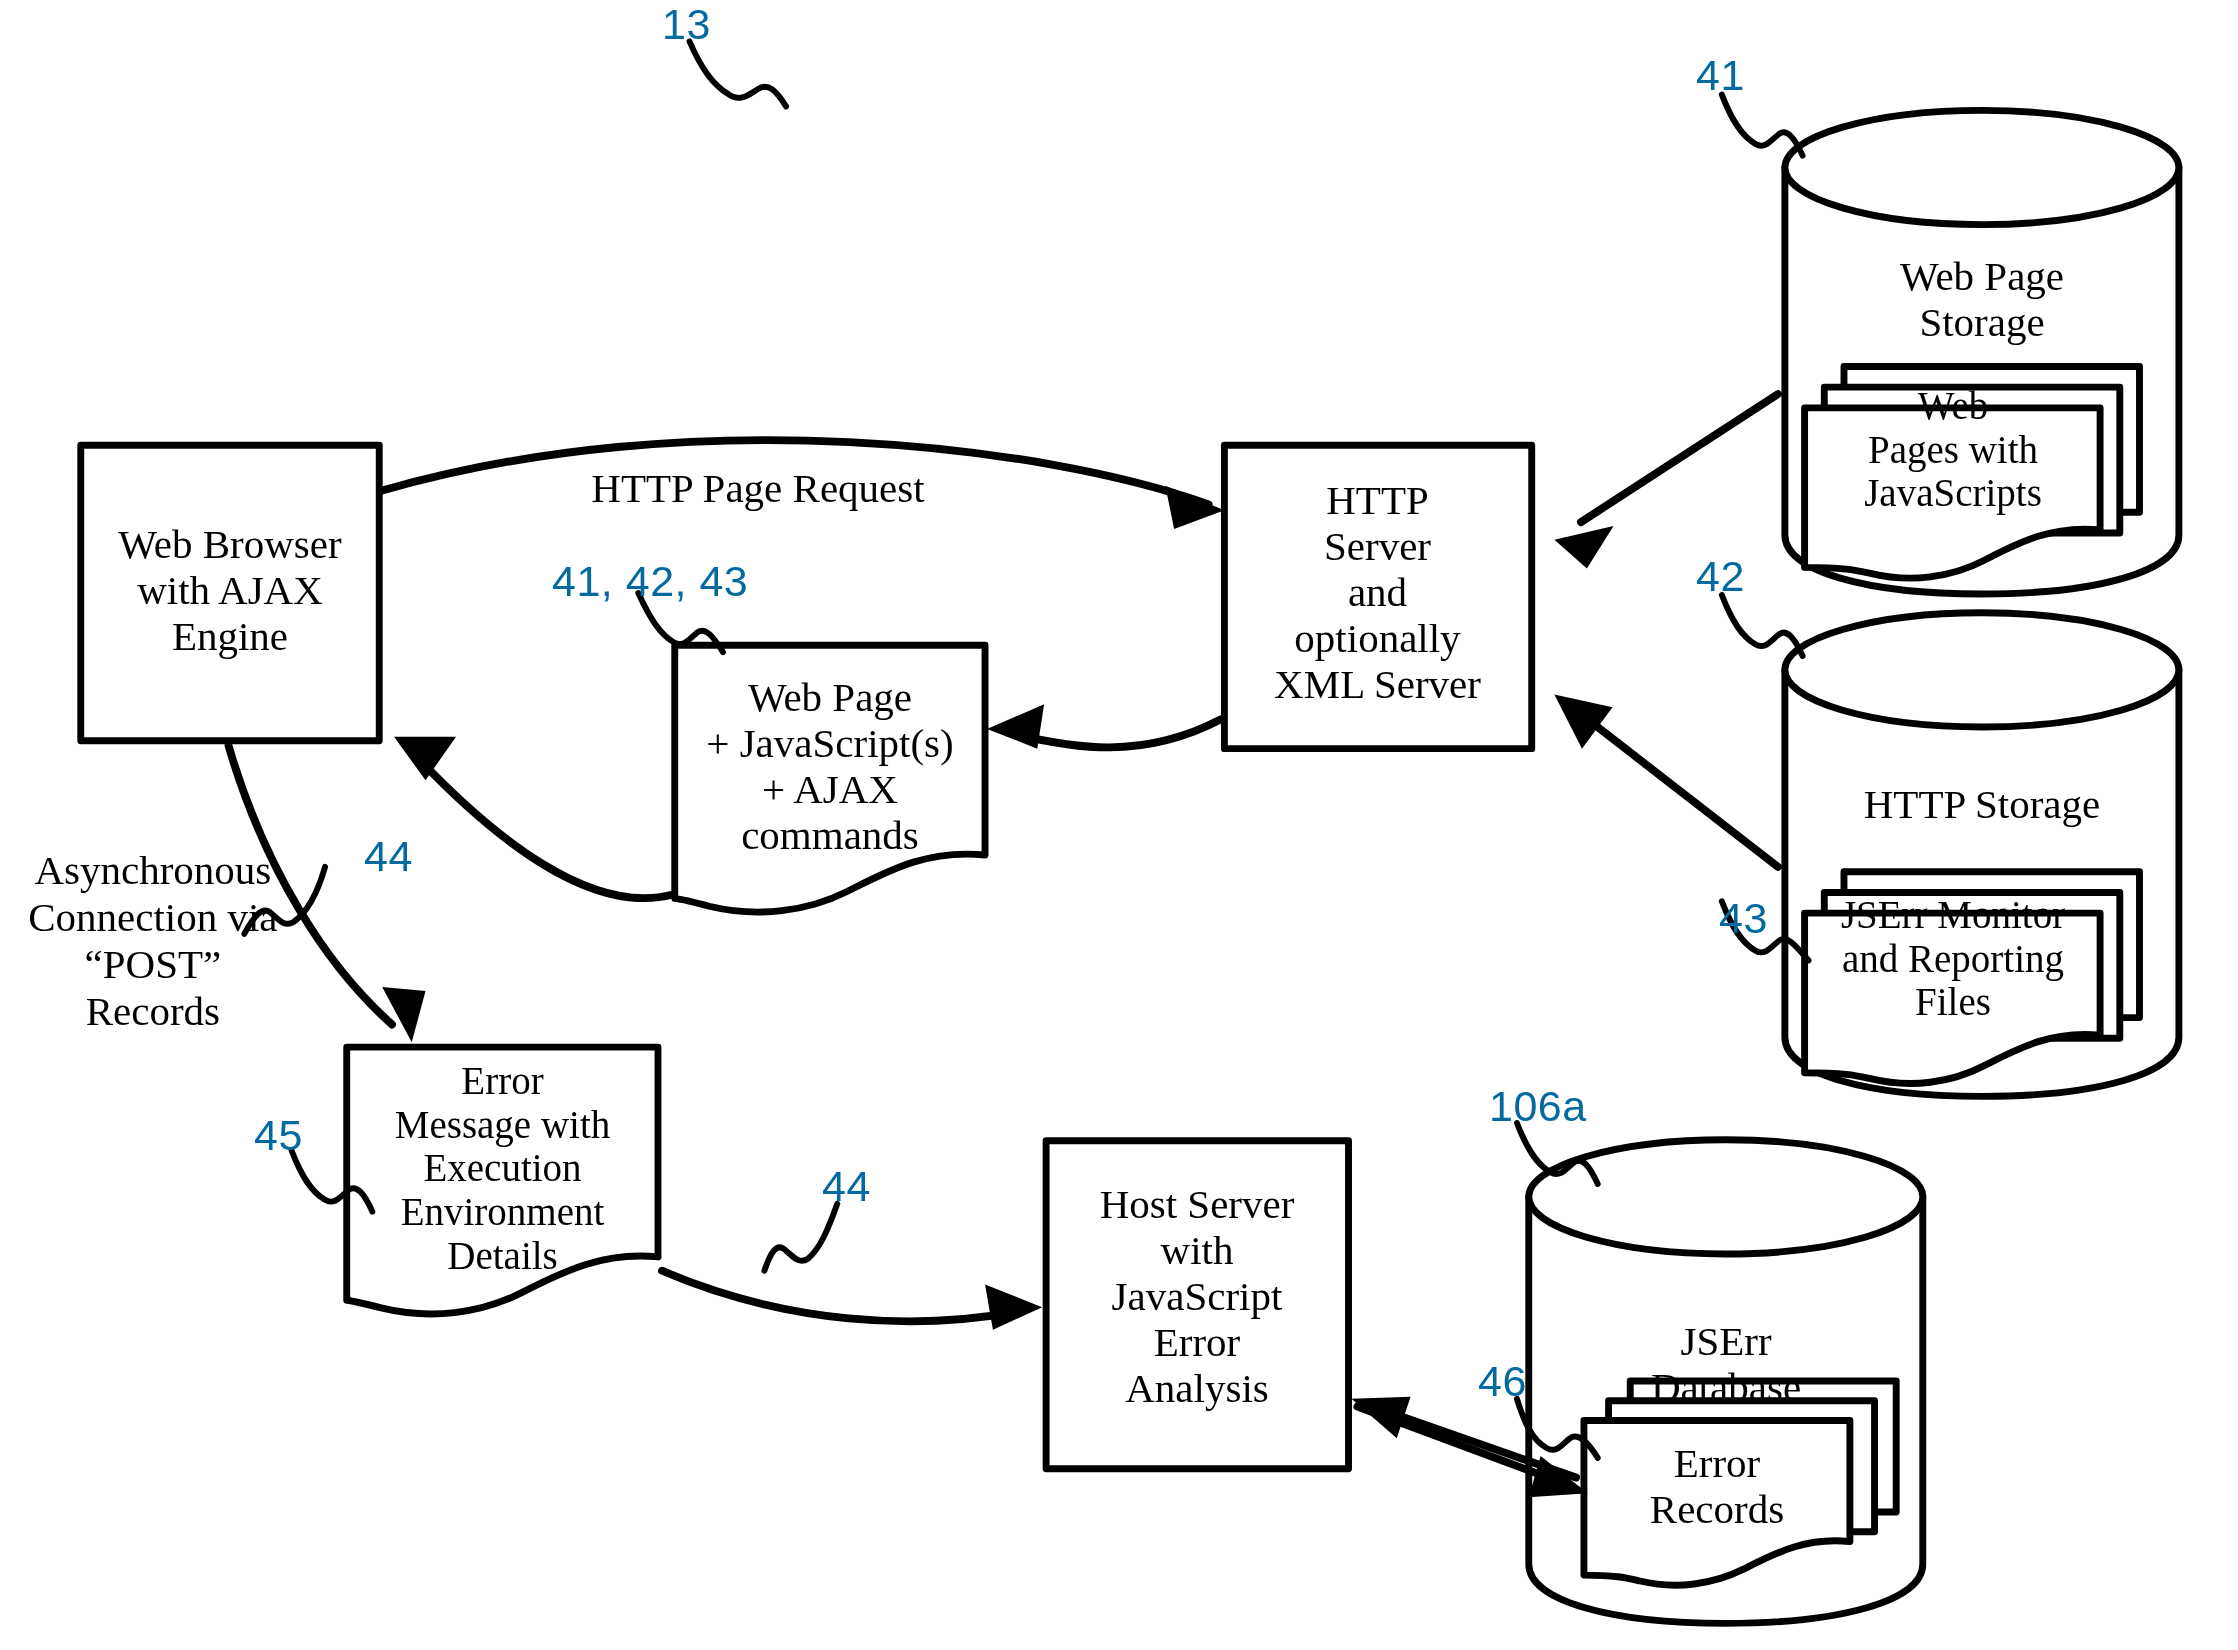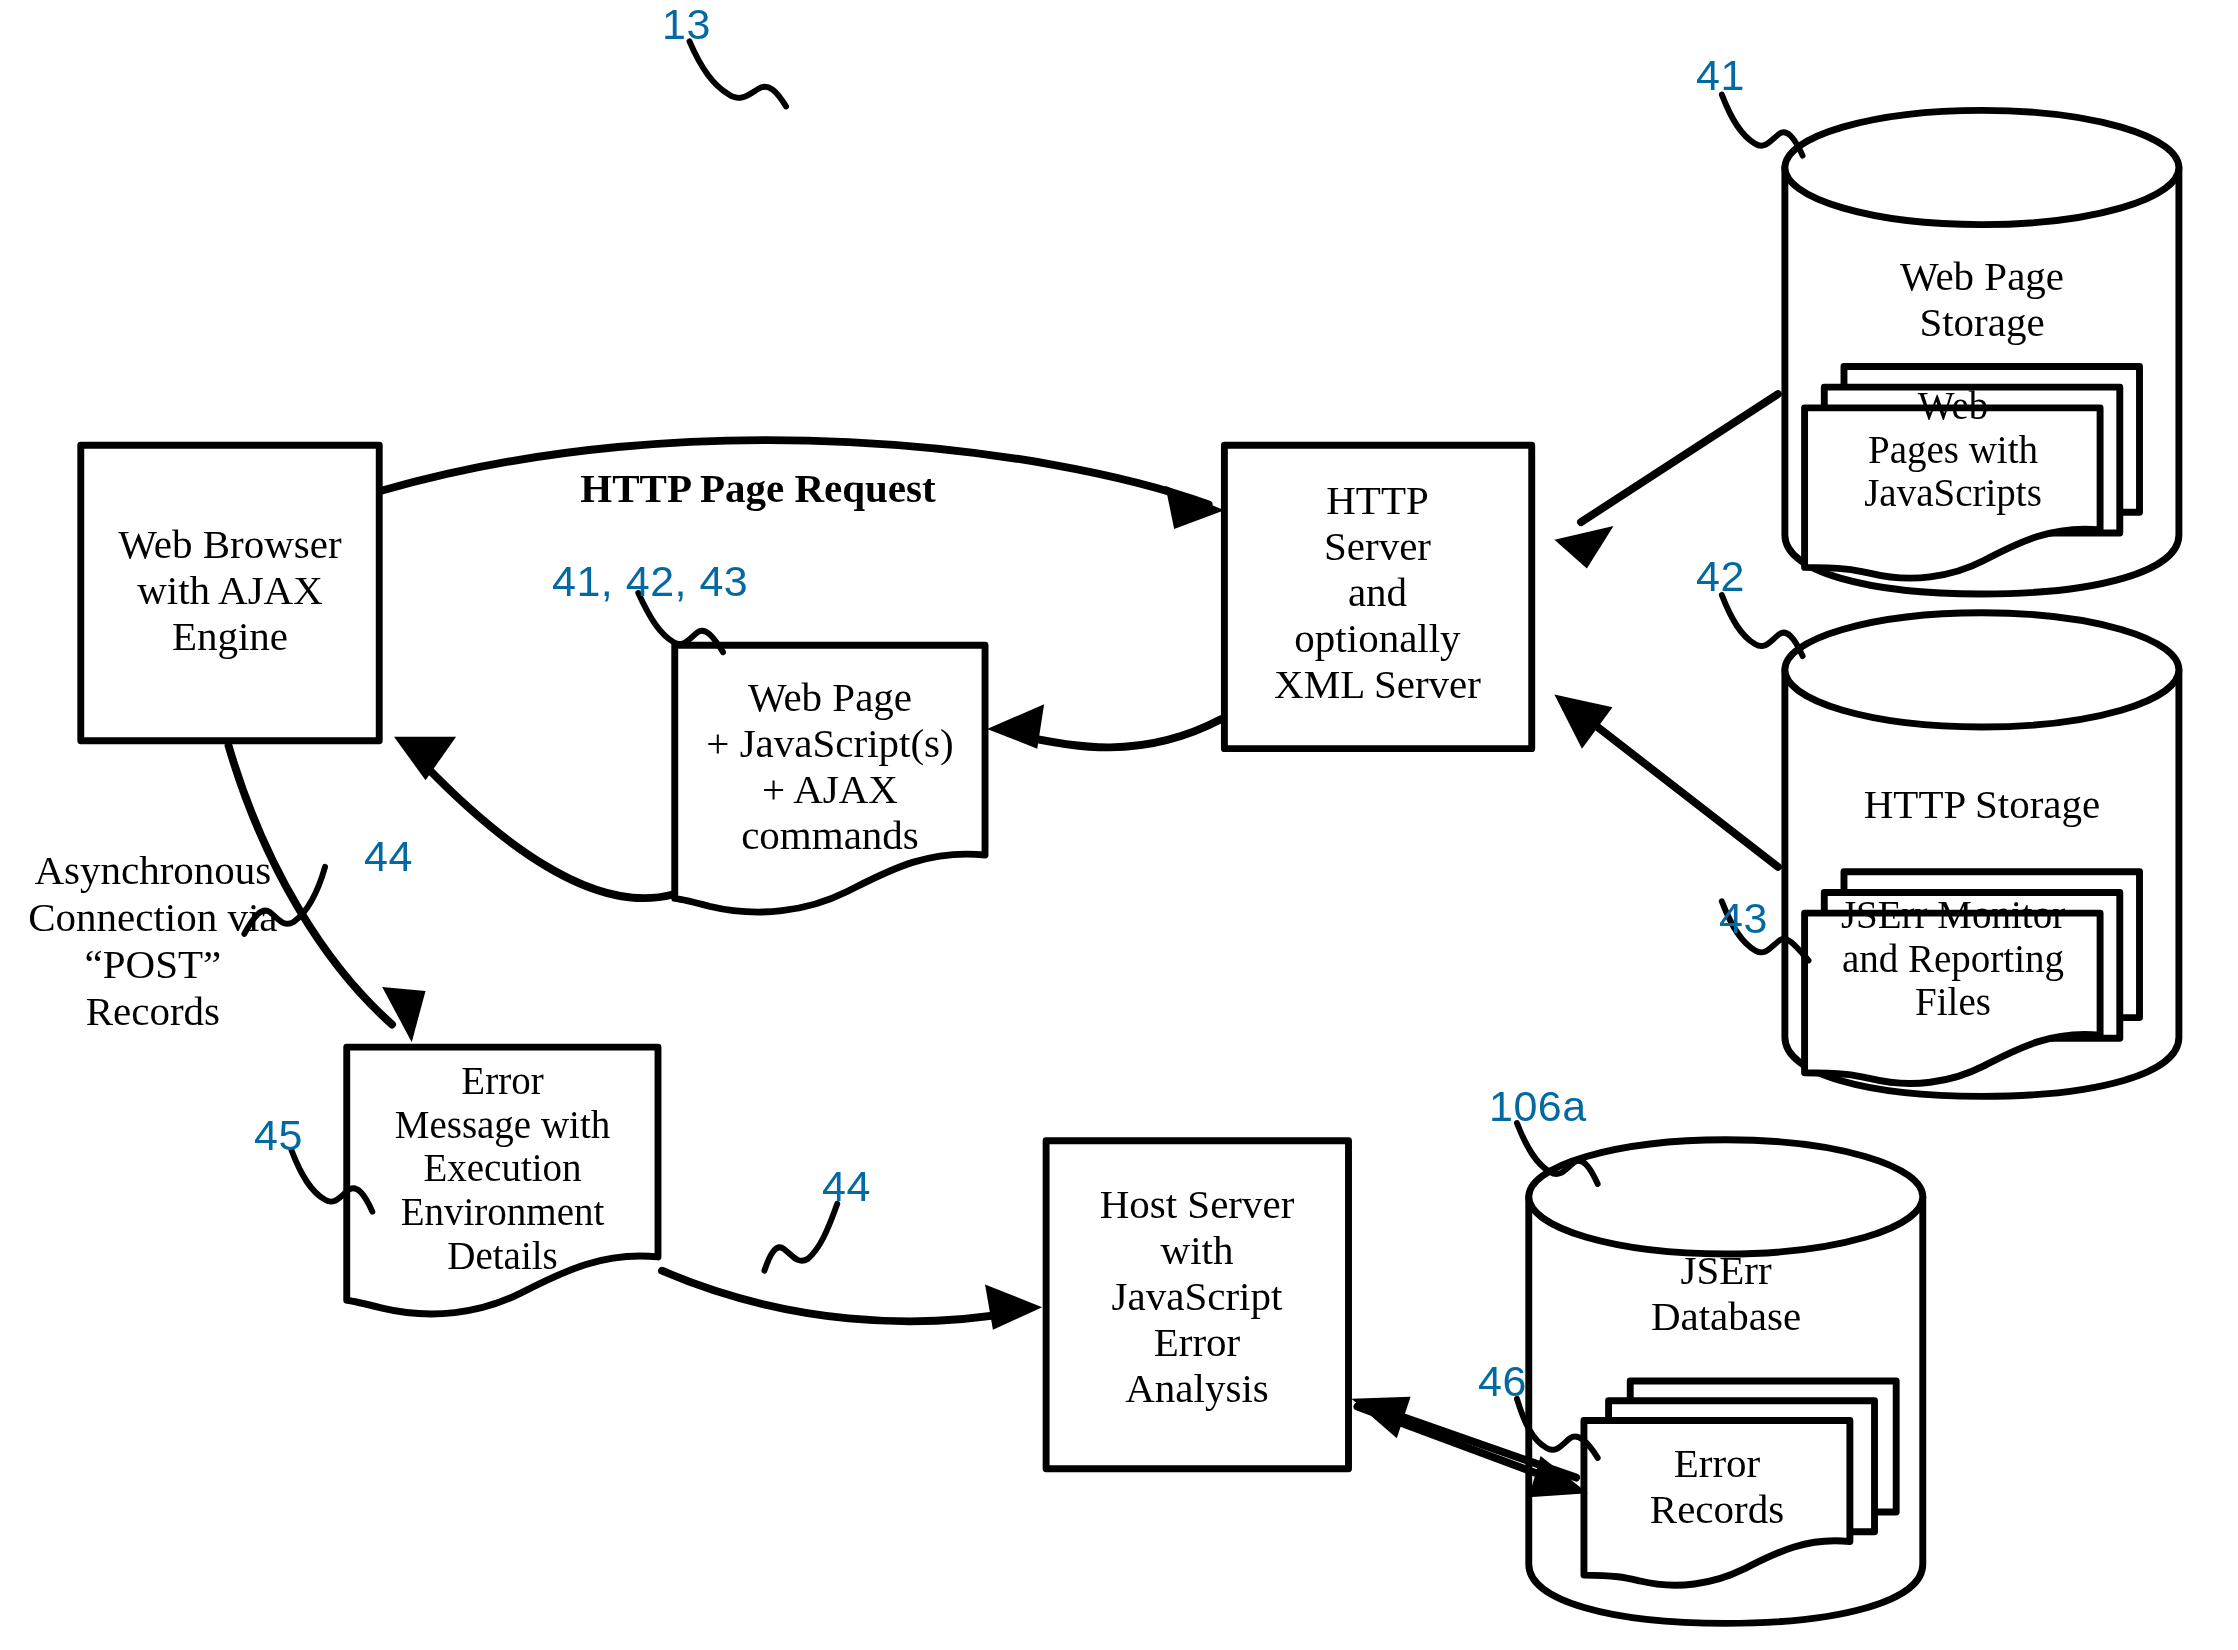--- a/index.html
+++ b/index.html
@@ -196,27 +196,27 @@
   <div class="lbl" style="left:1805px; top:384px; width:296px; font-size:39px;">Web
 Pages with
 JavaScripts</div>
 
   <div class="lbl" style="left:1795px; top:782px; width:374px; font-size:41px;">HTTP Storage</div>
 
   <div class="lbl" style="left:1805px; top:893px; width:296px; font-size:39px;">JSErr Monitor
 and Reporting
 Files</div>
 
-  <div class="lbl" style="left:1539px; top:1248px; width:374px; font-size:41px;">JSErr
+  <div class="lbl" style="left:1539px; top:1319px; width:374px; font-size:41px;">JSErr
 Database</div>
 
   <div class="lbl" style="left:1584px; top:1441px; width:266px; font-size:41px;">Error
 Records</div>
 
-  <div class="edge-label" style="left:561px; top:465px; width:394px;font-weight:bold;">HTTP Page Request</div>
+  <div class="edge-label" style="left:561px; top:465px; width:394px;">HTTP Page Request</div>
 
   <div class="edge-label" style="left:9.9px; top:847px; width:286px; text-align:center;">Asynchronous
 Connection via
 “POST”
 Records</div>
 
   <div class="ref" style="left:662px; top:0px;">13</div>
 
   <div class="ref" style="left:552px; top:557px;">41, 42, 43</div>
 

